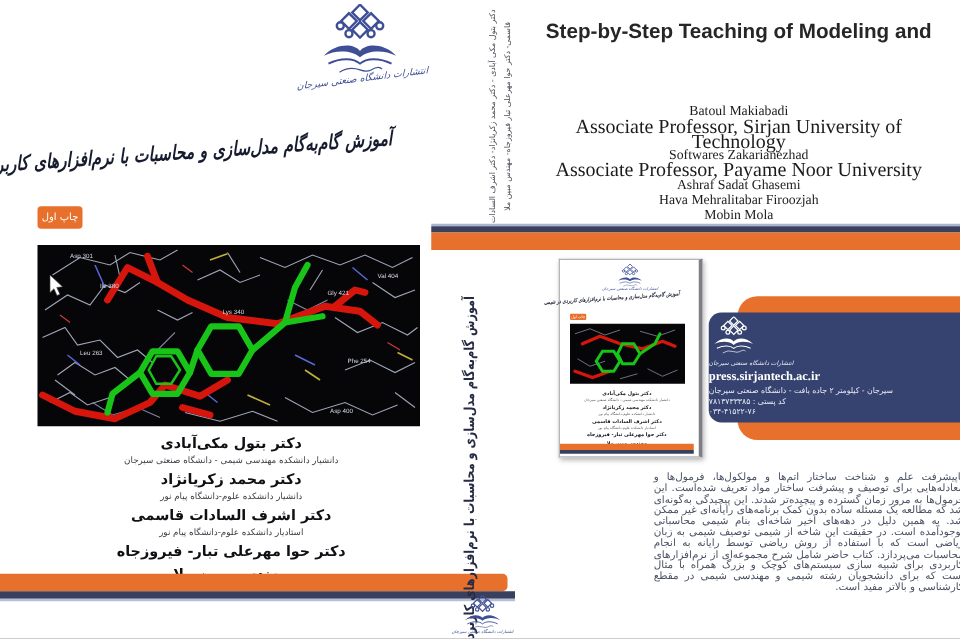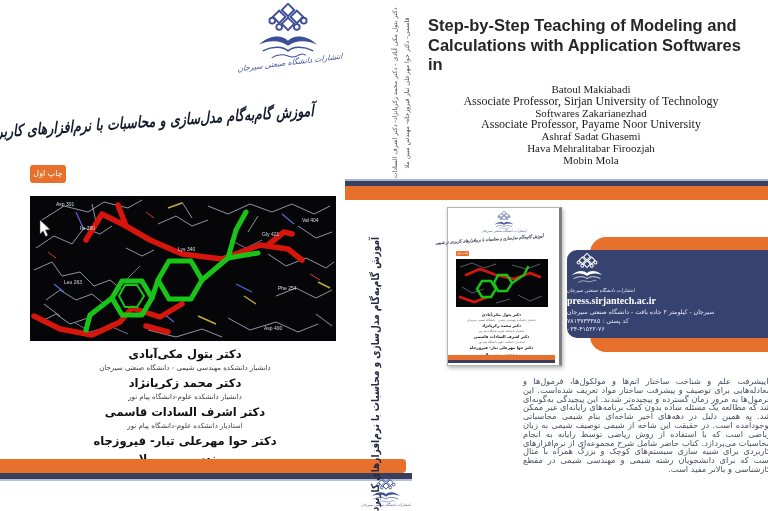--- a/index.html
+++ b/index.html
@@ -36,26 +36,26 @@
   .spine-title-wrap{left:362px;top:458px;width:243px;height:28px;transform:rotate(-90deg);
       transform-origin:0 0;}
   .spine-title{width:243px;direction:rtl;text-align:center;font-weight:bold;font-size:11px;
       line-height:28px;color:#252b42;white-space:nowrap;transform:scale(.82,1);
       transform-origin:50% 50%;letter-spacing:-0.3px;}
   .spine-logo{left:368px;top:476px;width:36px;height:28px;color:var(--logoblue);}
   .spine-logo-caption{left:354px;top:503px;width:64px;text-align:center;font-size:3.5px;
       font-style:italic;color:var(--logoblue);}
 
   
-  .title-en{left:428px;top:16px;width:326px;font-weight:bold;
+  .title-en{left:428px;top:16px;width:326px;text-align:center;font-weight:bold;
       font-size:16.5px;line-height:19.5px;color:var(--ink);}
   .authors-en{left:428px;top:84px;width:326px;text-align:center;
       font-family:"Liberation Serif",serif;color:#1b1b1b;}
   .en-name{font-size:11px;font-weight:normal;line-height:11.8px;}
-  .en-aff{font-size:12px;line-height:11.8px;}
+  .en-aff{font-size:16px;line-height:11.8px;}
   .band-tr-l{left:345px;top:179px;width:423px;height:2px;background:#aab5d0;}
   .band-tr-n{left:345px;top:181px;width:423px;height:5px;background:var(--navy);}
   .band-tr-o{left:345px;top:186px;width:423px;height:14px;background:var(--orange);}
 
   .thumb{left:447px;top:207px;width:111px;height:157px;background:#fff;
       border:1px solid #b5b5b5;border-right:3px solid #7e7e85;
       box-shadow:1px 2px 4px rgba(0,0,0,.3);}
   .t-logo{left:44px;top:3px;width:24px;height:19px;color:var(--logoblue);}
   .t-logo-caption{left:24px;top:21px;width:64px;text-align:center;font-size:3.2px;
       font-style:italic;color:var(--logoblue);}
@@ -217,21 +217,20 @@
   </div>
   <div class="abs spine-logo">
     <svg width="36" height="28" viewBox="0 0 100 92">
         <use href="#uni-logo" xlink:href="#uni-logo"></use>
       </svg>
   </div>
   <div class="abs fa spine-logo-caption">انتشارات دانشگاه صنعتی سیرجان</div>
 
   <div class="abs title-en">
     <div>Step-by-Step Teaching of Modeling and</div>
-    <div>Calculations with Application Softwares in</div>
   </div>
 
   <div class="abs authors-en">
     <div class="en-name">Batoul Makiabadi</div>
     <div class="en-aff">Associate Professor, Sirjan University of Technology</div>
     <div class="en-name">Softwares Zakarianezhad</div>
     <div class="en-aff">Associate Professor, Payame Noor University</div>
     <div class="en-name">Ashraf Sadat Ghasemi</div>
     <div class="en-name">Hava Mehralitabar Firoozjah</div>
     <div class="en-name">Mobin Mola</div>

